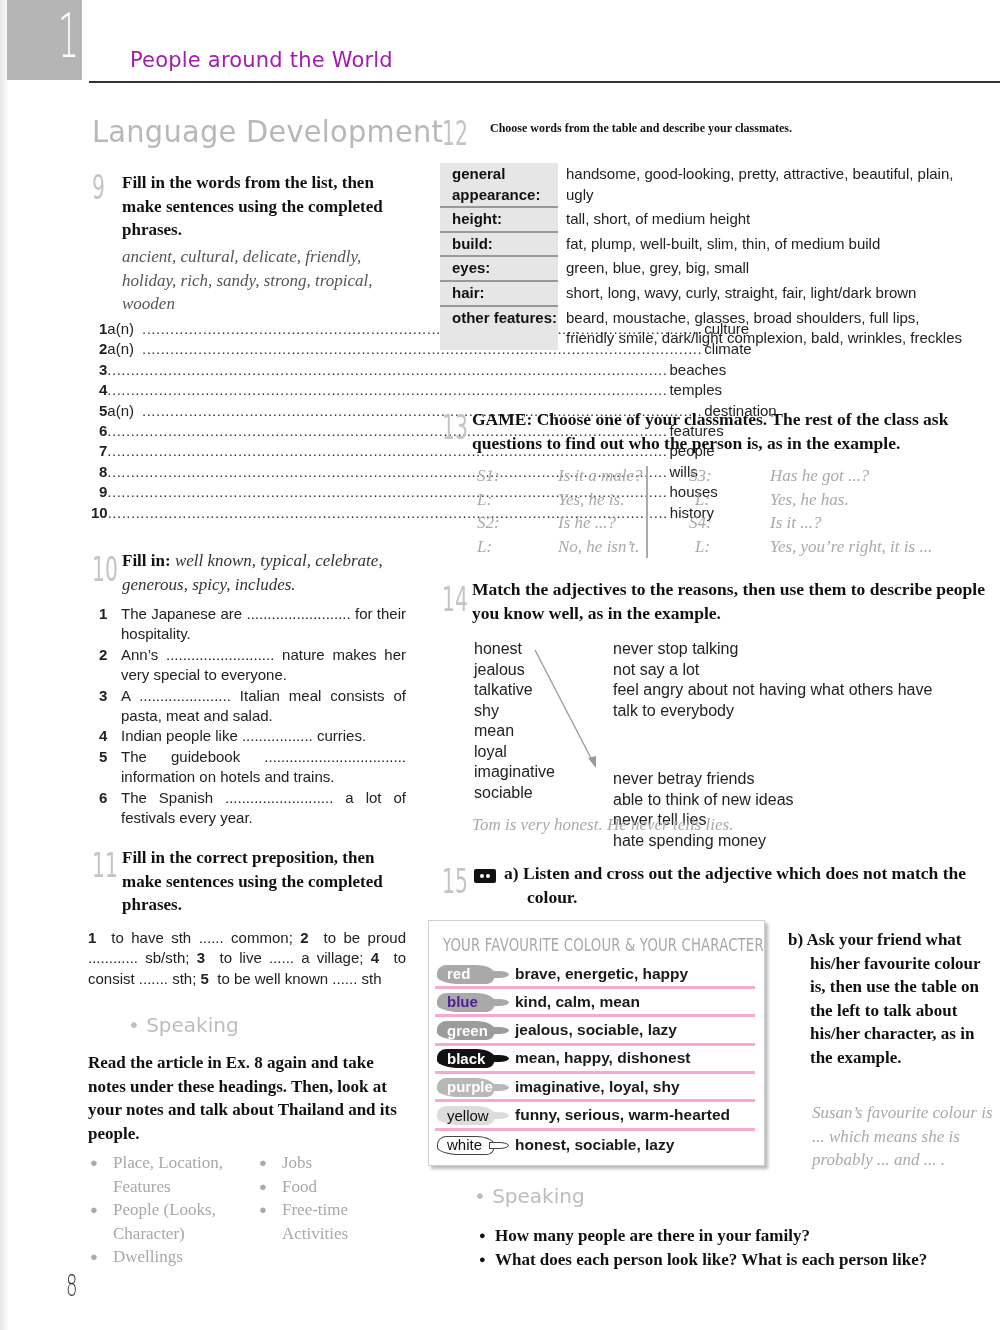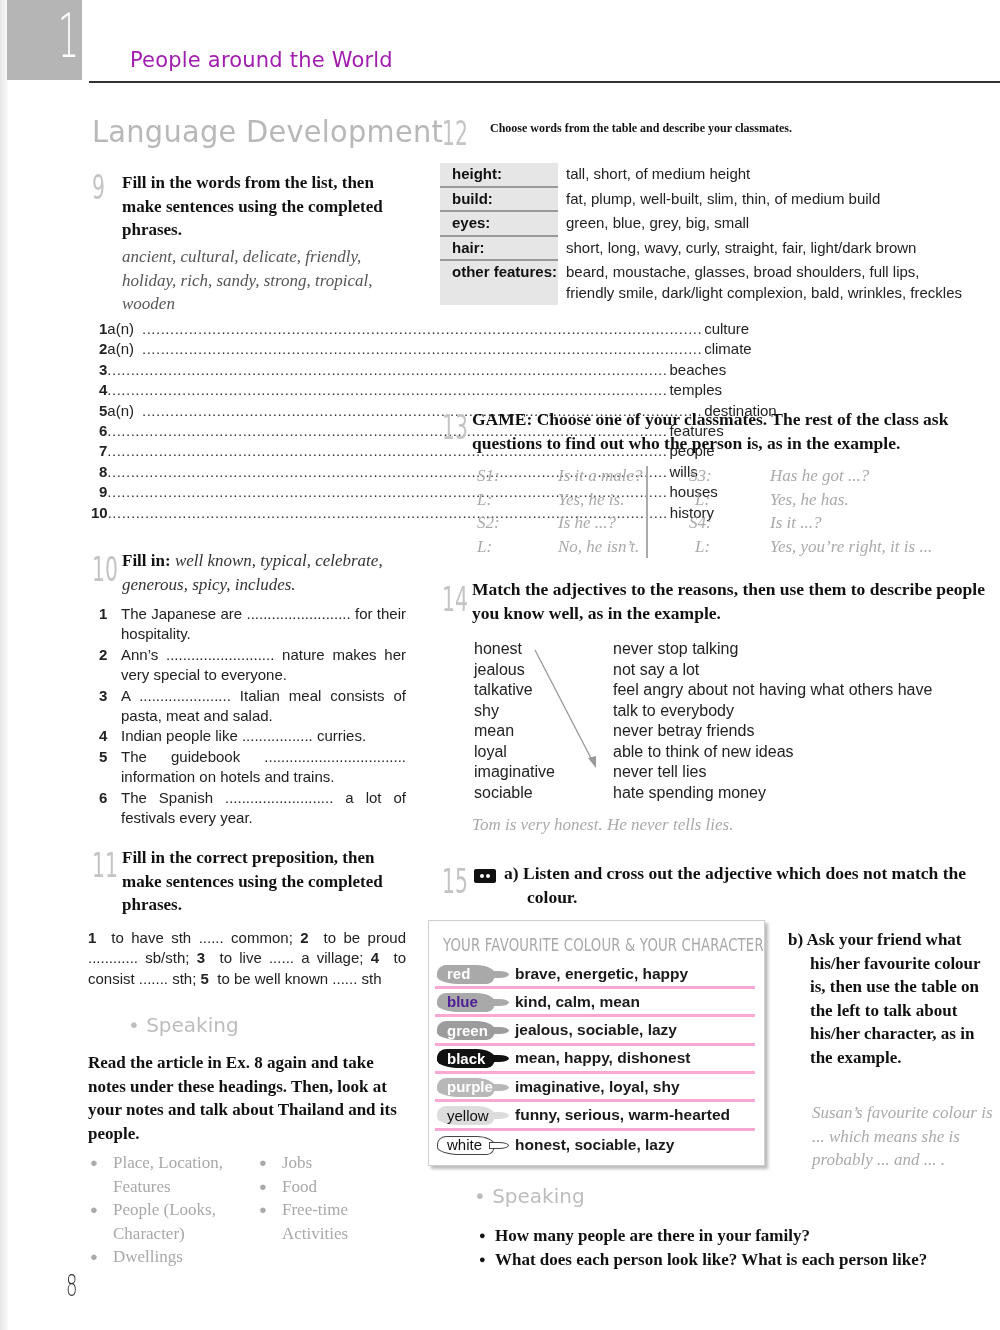--- a/index.html
+++ b/index.html
@@ -218,20 +218,24 @@
       <span style="flex: 1 1 0%;">Free-time Activities</span>
     </div>
   </div>
 <div class="abs" style="left:66px; top:1268px; font-family:'DejaVu Sans',sans-serif; font-weight:200; font-size:30px; color:#333; transform:scaleX(0.6); transform-origin:left top;">8</div>
 
 
 <div class="abs exnum" style="left:442px; top:116px;">12</div>
 <div class="abs instr" style="left:490px; top:117px; width:520px; font-size:12px;">Choose words from the table and describe your classmates.</div>
 <div class="abs t12" id="t12">
     <div class="row">
+      <div class="k">general appearance:</div>
+      <div class="v">handsome, good-looking, pretty, attractive, beautiful, plain, ugly</div>
+    </div>
+    <div class="row">
       <div class="k">height:</div>
       <div class="v">tall, short, of medium height</div>
     </div>
     <div class="row">
       <div class="k">build:</div>
       <div class="v">fat, plump, well-built, slim, thin, of medium build</div>
     </div>
     <div class="row">
       <div class="k">eyes:</div>
       <div class="v">green, blue, grey, big, small</div>
@@ -299,21 +303,21 @@
       <div>mean</div>
       <div>loyal</div>
       <div>imaginative</div>
       <div>sociable</div>
     </div>
   <div class="col" id="reasonCol" style="left:139px; width:360px;">
       <div style="white-space: nowrap;">never stop talking</div>
       <div style="white-space: nowrap;">not say a lot</div>
       <div style="white-space: nowrap;">feel angry about not having what others have</div>
       <div style="white-space: nowrap;">talk to everybody</div>
-      <div style="white-space: nowrap;">never betray friends</div>
+      <div style="white-space: nowrap; margin-top: 48px;">never betray friends</div>
       <div style="white-space: nowrap;">able to think of new ideas</div>
       <div style="white-space: nowrap;">never tell lies</div>
       <div style="white-space: nowrap;">hate spending money</div>
     </div>
 </div>
 <svg class="abs" style="left:530px; top:648px;" width="70" height="120">
   <line x1="5" y1="2" x2="64" y2="116" stroke="#999" stroke-width="1.3"></line>
   <polygon points="66,120 58,110 66,108" fill="#999"></polygon>
 </svg>
 <div class="abs ital" style="left:472px; top:813px; color:#aaa;">Tom is very honest. He never tells lies.</div>

